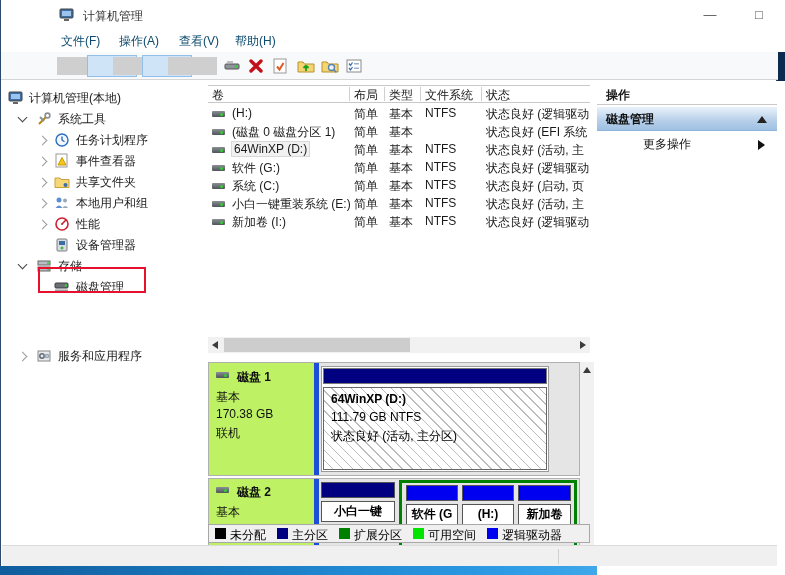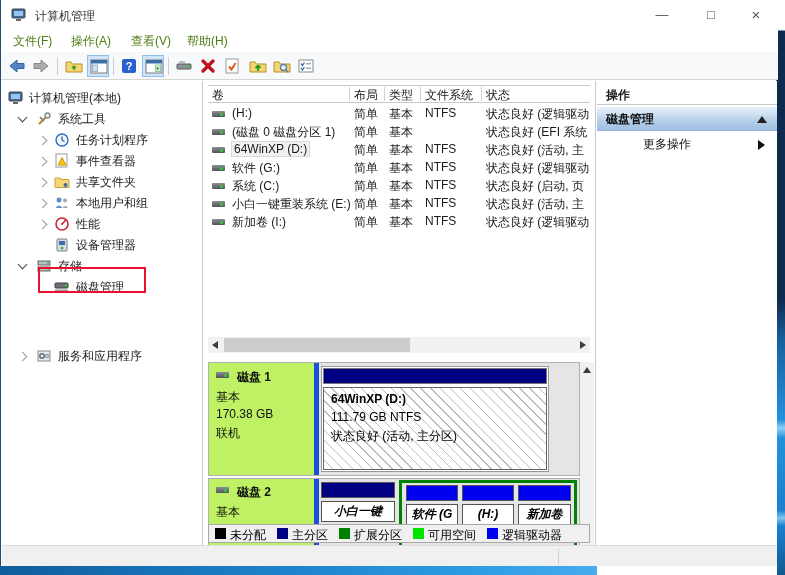--- a/index.html
+++ b/index.html
@@ -1,30 +1,30 @@
 <!DOCTYPE html>
 <html><head>
 <meta charset="utf-8">
 <style>
   html,body{margin:0;padding:0;}
   body{font-family:"Liberation Sans","DejaVu Sans",sans-serif;}
   #screen{position:relative;width:785px;height:575px;overflow:hidden;background:#0d2b4e;}
-  .abs{position:absolute;}
+  .abs{position:absolute;padding-left:48px;}
   
   #desk-right{left:777px;top:0;width:8px;height:575px;
     background:linear-gradient(#ffffff 0px,#ffffff 30px,#0d2b4e 31px,#0d2b4e 300px,#16619f 340px,#2491dd 420px,#8fd0f5 428px,#2491dd 438px,#1a7fd0 510px,#7cc6ef 518px,#1a7fd0 526px,#12598f 575px);}
   #desk-bottom{left:0;top:566px;width:777px;height:9px;
     background:linear-gradient(90deg,#0f5d9d,#1f86cf 40%,#2f9ce6 62%,#55b7f0 86%,#9adcff 89%,#2f86c6 92%,#0f5d9d);}
   
   #window{left:0;top:0;width:777px;height:566px;background:#ffffff;border-left:1px solid #2a4a6d;border-right:1px solid #2a4a6d;box-sizing:border-box;}
   #titlebar{left:0;top:0;width:777px;height:30px;background:#fff;}
   #title-text{left:34px;top:8px;font-size:12px;color:#333;}
   .winctl{top:6px;width:26px;height:18px;text-align:center;font-size:13px;color:#555;line-height:18px;}
   #menubar{left:0;top:30px;width:777px;height:22px;background:#fff;}
-  .menuitem{top:3px;font-size:12px;color:#4d7c0f;}
+  .menuitem{top:3px;font-size:12px;color:#0c4a6e;}
   #toolbar{left:0;top:52px;width:777px;height:28px;background:#f8f9fa;border-bottom:1px solid #d5d5d5;box-sizing:border-box;}
   .tbtn{top:3px;width:22px;height:22px;}
   .tbtn svg{width:18px;height:18px;margin:2px;}
   .tbtn.hl{background:#cfe4f7;border:1px solid #90c0ea;box-sizing:border-box;}
   .tsep{top:5px;width:1px;height:18px;background:#cfcfcf;}
   
   .vdiv{top:81px;width:1px;height:464px;background:#c9c9c9;}
   #tree-panel{left:1px;top:81px;width:199px;height:464px;background:#fff;overflow:hidden;}
   .titem{position:absolute;left:0;width:222px;height:20px;}
   .titem .lbl{position:absolute;top:2px;font-size:12px;color:#1a1a1a;white-space:nowrap;}
@@ -59,21 +59,21 @@
   .dlabel{position:absolute;left:0;top:0;width:110px;height:100%;background:#bef264;border-right:5px solid #1d4ed8;box-sizing:border-box;}
   .dlabel .dl-name{position:absolute;left:28px;top:6px;font-size:12px;font-weight:bold;color:#111;white-space:nowrap;}
   .dlabel .dl-line{position:absolute;left:7px;font-size:12px;color:#111;white-space:nowrap;}
   .dlabel .dicon{left:7px;top:9px;}
   #d1block{position:absolute;left:112px;top:3px;width:228px;height:106px;background:#fff;border:1px solid #9a9a9a;box-sizing:border-box;}
   #d1bar{position:absolute;left:1px;top:1px;width:224px;height:16px;border:1px solid #777;box-sizing:border-box;}
   #d1body{position:absolute;left:1px;top:20px;width:224px;height:83px;border:1px solid #666;box-sizing:border-box;
     background:repeating-linear-gradient(45deg,#ffffff 0 6px,#bdbdbd 6px 7px);}
   .d1text{position:absolute;left:7px;font-size:12px;color:#000;white-space:nowrap;}
   
-  .blk{position:absolute;background:transparent;font-style:italic;}
+  .blk{position:absolute;background:transparent;}
   .blkbar{position:absolute;left:0;top:0;width:100%;height:16px;border:1px solid #555;box-sizing:border-box;}
   .blklbl{position:absolute;left:0;top:19px;width:100%;height:21px;background:#fff;border:1px solid #555;box-sizing:border-box;
     font-size:12px;font-weight:bold;color:#000;text-align:center;line-height:19px;overflow:hidden;white-space:nowrap;}
   #extbox{position:absolute;left:190px;top:1px;width:178px;height:112px;border:3px solid #008000;box-sizing:border-box;background:#e5e5e5;}
   
   #vscroll{position:absolute;left:376px;top:281px;width:14px;height:242px;background:#f1f1f1;}
   
   #legend{position:absolute;left:4px;top:443px;width:382px;height:19px;background:#f0f0f0;border:1px solid #a8a8a8;box-sizing:border-box;}
   .litem{position:absolute;top:2px;height:14px;}
   .lsq{position:absolute;left:0;top:1px;width:11px;height:11px;}

